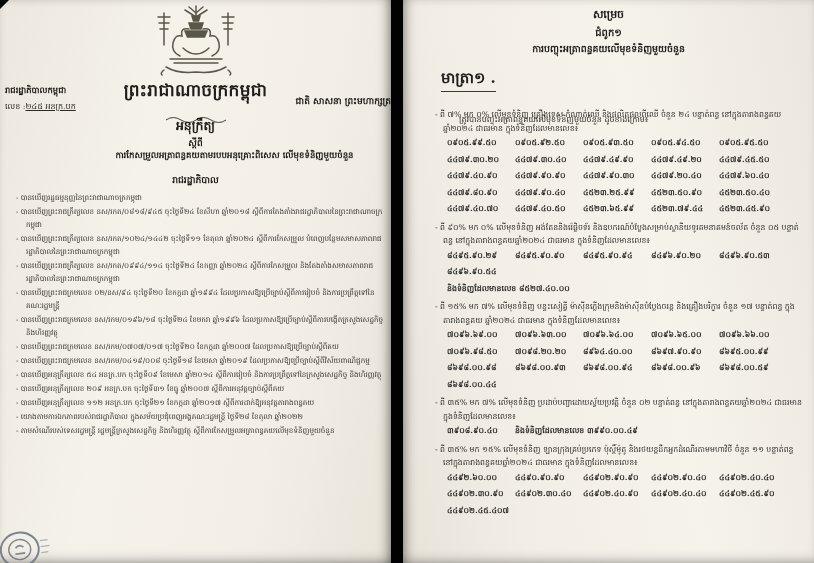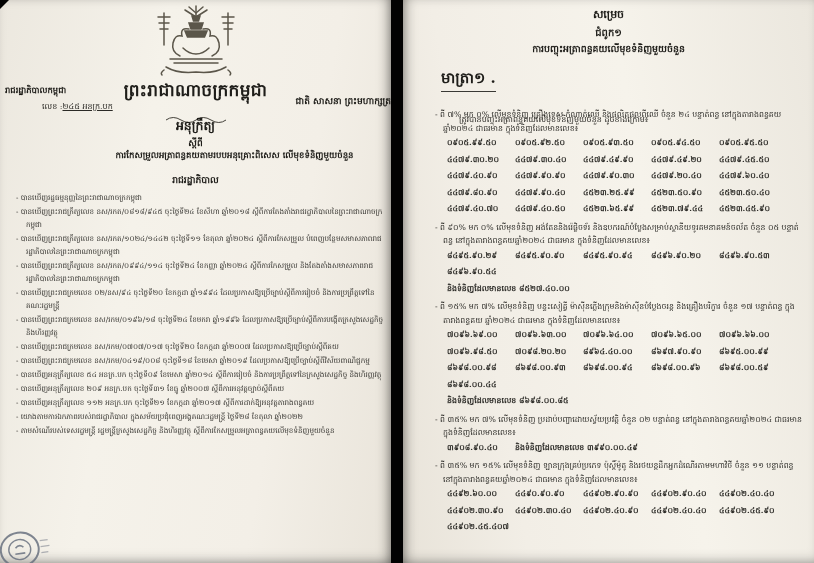--- a/index.html
+++ b/index.html
@@ -24,21 +24,21 @@
 
   .center { position:absolute; left:0; width:100%; text-align:center; }
   .bold { font-weight:bold; color:#1e1d19; }
 
   
   .emblem { position:absolute; left:50%; top:4px; transform:translateX(-50%); }
   .kingdom   { top:79px;  font-size:17px; letter-spacing:.3px; }
   .motto     { top:95px;  font-size:9px;text-align:right; }
   .flourish  { position:absolute; left:50%; top:108px; transform:translateX(-50%); }
   .gov-label { position:absolute; left:5px; top:85px; font-size:8.4px; font-weight:bold; color:#1e1d19; }
-  .doc-number{ position:absolute; left:5px; top:101px; font-size:8px;margin-left:37px; }
+  .doc-number{ position:absolute; left:5px; top:101px; font-size:8px; }
   .doc-number .num { text-decoration:underline; }
   .doc-type  { top:118px; font-size:12.5px; }
   .subject   { top:137px; font-size:9px; }
   .decree-title { top:150px; font-size:8.6px; padding:0 10px; line-height:11px;margin-left:39px; }
   .issuer    { top:174px; font-size:9.2px; }
 
   .preamble { position:absolute; top:191px; left:16px; right:7px; font-size:7.2px;
     line-height:13px; color:#2e2d29; }
   .preamble .bullet { padding-left:10px; text-indent:-10px; overflow-wrap:anywhere;
     word-break:break-word; margin-bottom:1px; }
@@ -218,23 +218,20 @@
             <span class="code">៨៩៦៤.៤០.០០</span>
             <span class="code">៨៦៩៧.៩០.៩០</span>
             <span class="code">៨៦៩៥.០០.៩៩</span>
             <span class="code">៨៦៩៨.០០.៩៨</span>
             <span class="code">៨៦៩៨.០០.៩៣</span>
             <span class="code">៨៦៩៨.០០.៩៤</span>
             <span class="code">៨៦៩៨.០០.៩៦</span>
             <span class="code">៨៦៩៨.០០.៥៩</span>
             <span class="code">៨៦៩៨.០០.៤៤</span>
           </div>
-        <div class="codes">
-            <span class="tail">និងទំនិញដែលមានលេខ ៨៦៩៨.០០.៨៥</span>
-          </div>
       </div>
 
       <div class="item">
         <div class="item-text">- ពី ៣៥% មក ៧% លើមុខទំនិញ ប្រដាប់បញ្ជាដោយស្វ័យប្រវត្តិ ចំនួន ០២ បន្ទាត់ពន្ធ នៅក្នុងតារាងពន្ធគយឆ្នាំ២០២៤ ជាធរមាន ក្នុងទំនិញដែលមានលេខ៖</div>
         <div class="codes">
           <span class="code">៣៩០៨.៩០.៤០</span>
           <span class="tail">និងទំនិញដែលមានលេខ ៣៩៩០.០០.៤៩</span>
         </div>
       </div>
 

